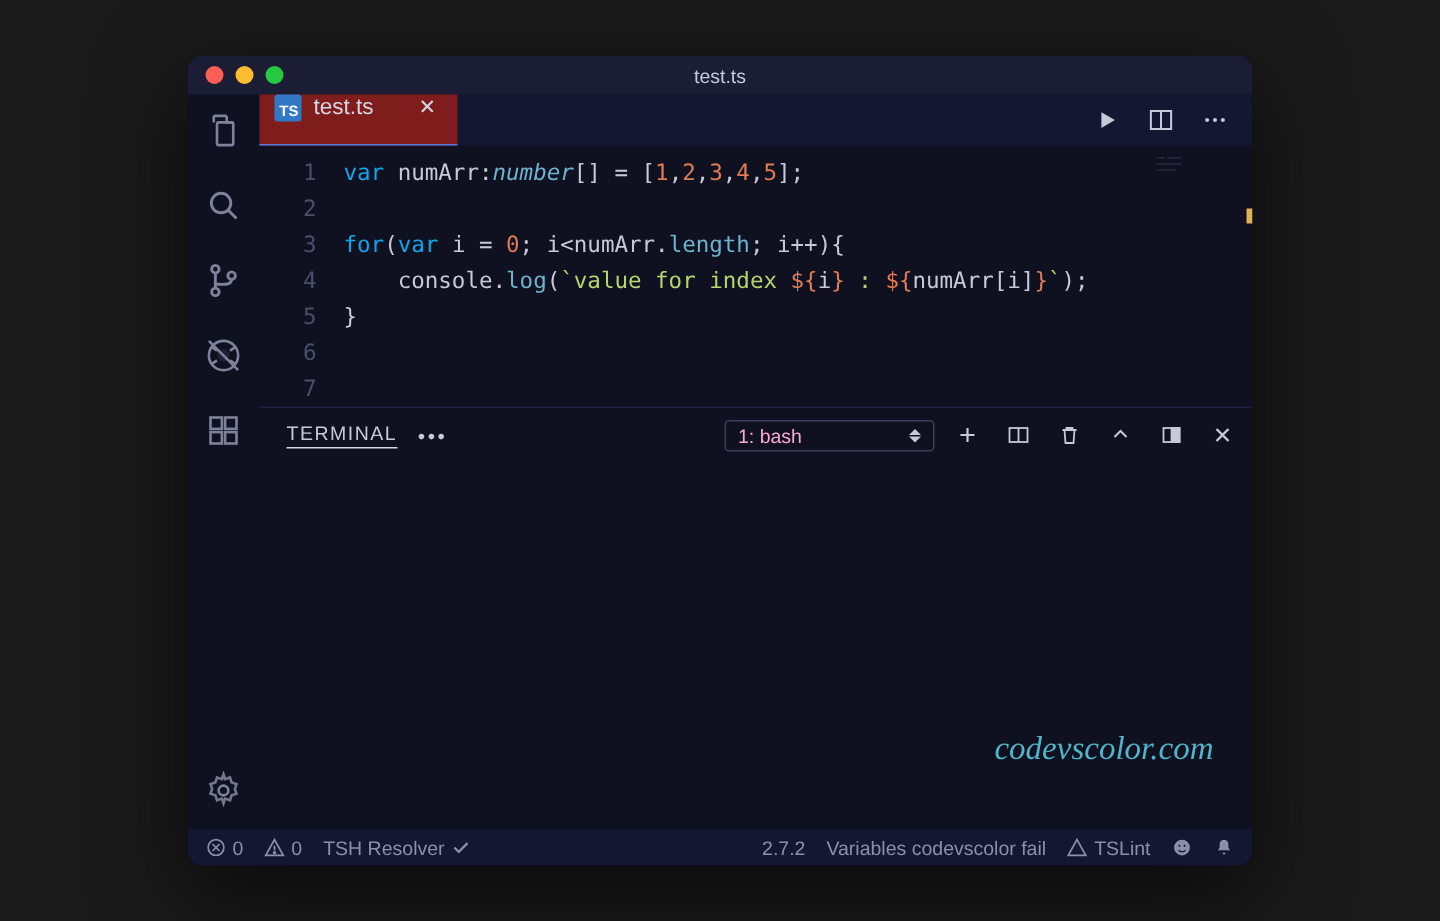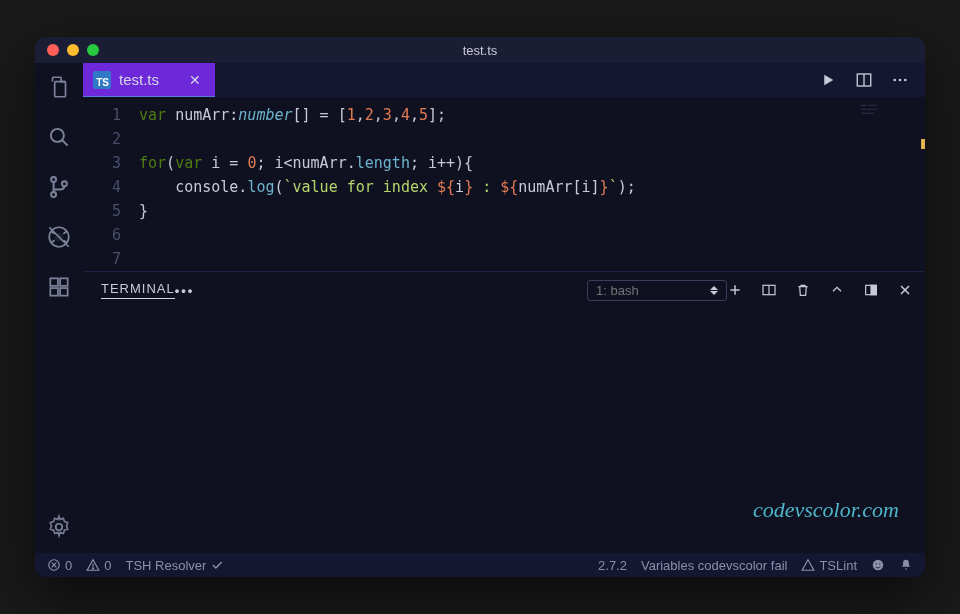--- a/index.html
+++ b/index.html
@@ -6,21 +6,21 @@
   body {
     background: #1a1a1a;
     width: 960px;
     height: 614px;
     font-family: -apple-system, BlinkMacSystemFont, "Segoe UI", sans-serif;
     display: flex;
     align-items: center;
     justify-content: center;
   }
   .window {
-    width: 890px;
+    width: 710px;
     height: 540px;
     background: #0f1121;
     border-radius: 10px;
     overflow: hidden;
     box-shadow: 0 20px 60px rgba(0,0,0,0.6);
     display: flex;
     flex-direction: column;
     position: relative;
   }
   
@@ -86,24 +86,23 @@
   }
   
   .tab-row {
     height: 34px;
     display: flex;
     align-items: stretch;
     background: #141732;
   }
   .tab {
     display: flex;
-    align-items: center;
     gap: 8px;
     padding: 0 10px 0 10px;
-    background: #6d28d9;
+    background: #7f1d1d;
     border-bottom: 1px solid #5a7adf;
     color: #d5d7e6;
     font-size: 15px;
     cursor: pointer;
   }
   .ts-badge {
     width: 18px; height: 18px;
     background: #3178c6;
     color: #fff;
     font-size: 10px;
@@ -142,21 +141,21 @@
     position: relative;
   }
   .gutter {
     width: 56px;
     text-align: right;
     padding-right: 18px;
     color: #4a4e6b;
     user-select: none;
   }
   .code { flex: 1; white-space: pre; color: #c7c9d9; }
-  .kw { color: #4d7c0f; text-align: center; }
+  .kw { color: #0ea5e9; text-align: center; }
   .id { color: #c7c9d9; }
   .fn { color: #6db3ce; }
   .type { color: #6db3ce; font-style: italic; }
   .num { color: #e07b53; }
   .str { color: #b5d66b; }
   .tmpl { color: #e07b53; }
   .pun { color: #c7c9d9; }
   .minimap {
     position: absolute;
     top: 6px; right: 4px;
@@ -179,36 +178,37 @@
     display: flex;
     flex-direction: column;
     min-height: 0;
     border-top: 1px solid #1d2142;
   }
   .panel-header {
     height: 36px;
     display: flex;
     align-items: center;
     padding: 0 12px 0 18px;
+    gap: 14px;
     color: #c7c9d9;
     font-size: 13px;
   }
   .panel-tab {
     letter-spacing: 1px;
     font-size: 13px;
     padding-bottom: 2px;
     border-bottom: 1px solid #d5d7e6;
     cursor: pointer;
   }
   .panel-more { cursor: pointer; letter-spacing: 2px; font-weight: bold; }
   .panel-header .gap { flex: 1; }
   .term-select {
     background: #0f1121;
     border: 1px solid #3a3e5c;
-    color: #737373;
+    color: #f9a8d4;
     font-size: 13px;
     padding: 2px 26px 2px 8px;
     border-radius: 3px;
     position: relative;
     min-width: 140px;
     cursor: pointer;
   }
   .term-select::after {
     content: "";
     position: absolute;
@@ -243,21 +243,21 @@
   .cursor-block {
     display: inline-block;
     width: 8px; height: 16px;
     border: 1px solid #c7c9d9;
     vertical-align: -2px;
   }
   
   .watermark {
     position: absolute;
     right: 26px;
-    bottom: 30px;
+    bottom: 41px;
     color: #4fb5c9;
     font-family: "Brush Script MT", cursive;
     font-size: 22px;
     font-style: italic;
   }
   
   .statusbar {
     height: 24px;
     background: #141732;
     display: flex;

